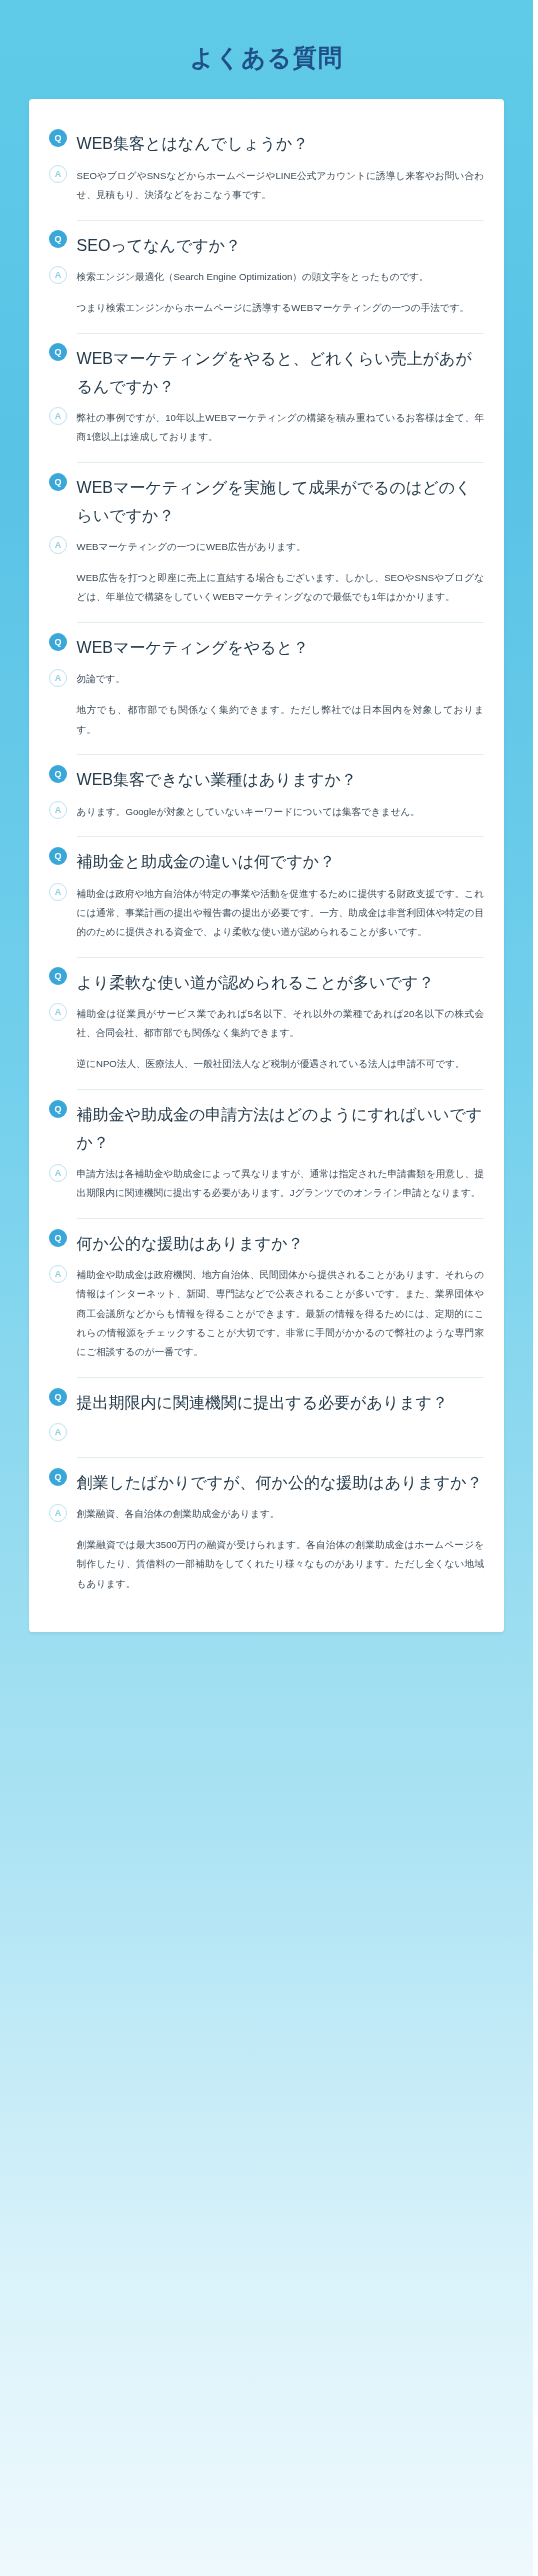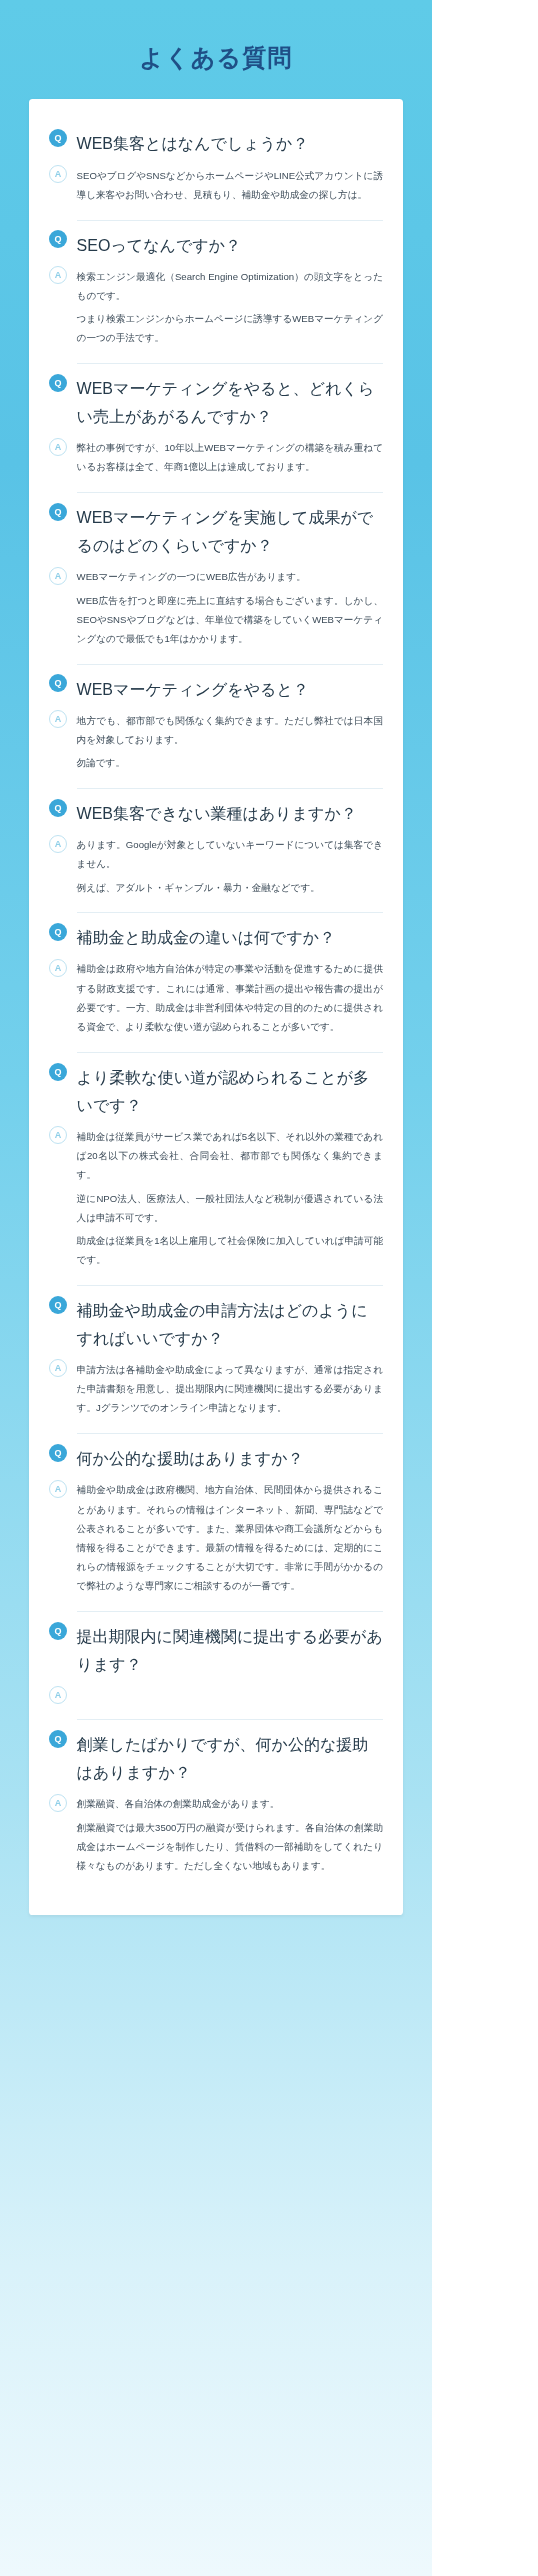--- a/index.html
+++ b/index.html
@@ -3,21 +3,21 @@
 <meta charset="utf-8">
 <style>
   * { box-sizing: border-box; margin: 0; padding: 0; }
   html, body {
     width: 538px;
     background: #ffffff;
     font-family: "Liberation Sans", sans-serif;
   }
   .page {
     position: relative;
-    width: 432px;
+    width: 533px;
     min-height: 2576px;
     background: linear-gradient(180deg, #5fcbe8 0%, #59c3e6 18%, #73d0ec 42%, #a9e2f3 70%, #d9f2fa 88%, #eef9fd 100%);
     padding: 0 0 36px 0;
     overflow: hidden;
   }
   .page-title {
     text-align: center;
     color: #1f4f86;
     font-size: 24px;
     font-weight: 700;
@@ -71,21 +71,21 @@
   .a-text {
     color: #3b4a57;
     font-size: 9.6px;
     line-height: 2.0;
     flex: 1 1 auto;
     padding-top: 1.2px;
     text-align: justify;
     text-justify: inter-character;
   }
   .a-text p { margin: 0; }
-  .a-text p + p { margin-top: 4px; }
+  .a-text p + p { margin-top: 12px; }
   .divider {
     height: 0.6px;
     background: #e3eef4;
     margin: 0 0 0 27.5px;
   }
 </style>
 </head>
 <body>
 
 <div class="page">
@@ -95,21 +95,21 @@
   <div class="faq-card">
     <div id="faq-list">
         <div class="qa-block">
           <div class="row question">
             <div class="badge badge-q">Q</div>
             <div class="q-text">WEB集客とはなんでしょうか？</div>
           </div>
           <div class="row answer">
             <div class="badge badge-a">A</div>
             <div class="a-text">
-              <p>SEOやブログやSNSなどからホームページやLINE公式アカウントに誘導し来客やお問い合わせ、見積もり、補助金や助成金の探し方は。</p>
+              <p>SEOやブログやSNSなどからホームページやLINE公式アカウントに誘導し来客やお問い合わせ、見積もり、決済などをおこなう事です。</p>
             </div>
           </div>
         </div>
         <div class="divider"></div>
         <div class="qa-block">
           <div class="row question">
             <div class="badge badge-q">Q</div>
             <div class="q-text">SEOってなんですか？</div>
           </div>
           <div class="row answer">
@@ -149,36 +149,35 @@
         </div>
         <div class="divider"></div>
         <div class="qa-block">
           <div class="row question">
             <div class="badge badge-q">Q</div>
             <div class="q-text">WEBマーケティングをやると？</div>
           </div>
           <div class="row answer">
             <div class="badge badge-a">A</div>
             <div class="a-text">
+              <p>勿論です。</p>
               <p>地方でも、都市部でも関係なく集約できます。ただし弊社では日本国内を対象しております。</p>
-              <p>勿論です。</p>
             </div>
           </div>
         </div>
         <div class="divider"></div>
         <div class="qa-block">
           <div class="row question">
             <div class="badge badge-q">Q</div>
             <div class="q-text">WEB集客できない業種はありますか？</div>
           </div>
           <div class="row answer">
             <div class="badge badge-a">A</div>
             <div class="a-text">
               <p>あります。Googleが対象としていないキーワードについては集客できません。</p>
-              <p>例えば、アダルト・ギャンブル・暴力・金融などです。</p>
             </div>
           </div>
         </div>
         <div class="divider"></div>
         <div class="qa-block">
           <div class="row question">
             <div class="badge badge-q">Q</div>
             <div class="q-text">補助金と助成金の違いは何ですか？</div>
           </div>
           <div class="row answer">
@@ -192,21 +191,20 @@
         <div class="qa-block">
           <div class="row question">
             <div class="badge badge-q">Q</div>
             <div class="q-text">より柔軟な使い道が認められることが多いです？</div>
           </div>
           <div class="row answer">
             <div class="badge badge-a">A</div>
             <div class="a-text">
               <p>補助金は従業員がサービス業であれば5名以下、それ以外の業種であれば20名以下の株式会社、合同会社、都市部でも関係なく集約できます。</p>
               <p>逆にNPO法人、医療法人、一般社団法人など税制が優遇されている法人は申請不可です。</p>
-              <p>助成金は従業員を1名以上雇用して社会保険に加入していれば申請可能です。</p>
             </div>
           </div>
         </div>
         <div class="divider"></div>
         <div class="qa-block">
           <div class="row question">
             <div class="badge badge-q">Q</div>
             <div class="q-text">補助金や助成金の申請方法はどのようにすればいいですか？</div>
           </div>
           <div class="row answer">

